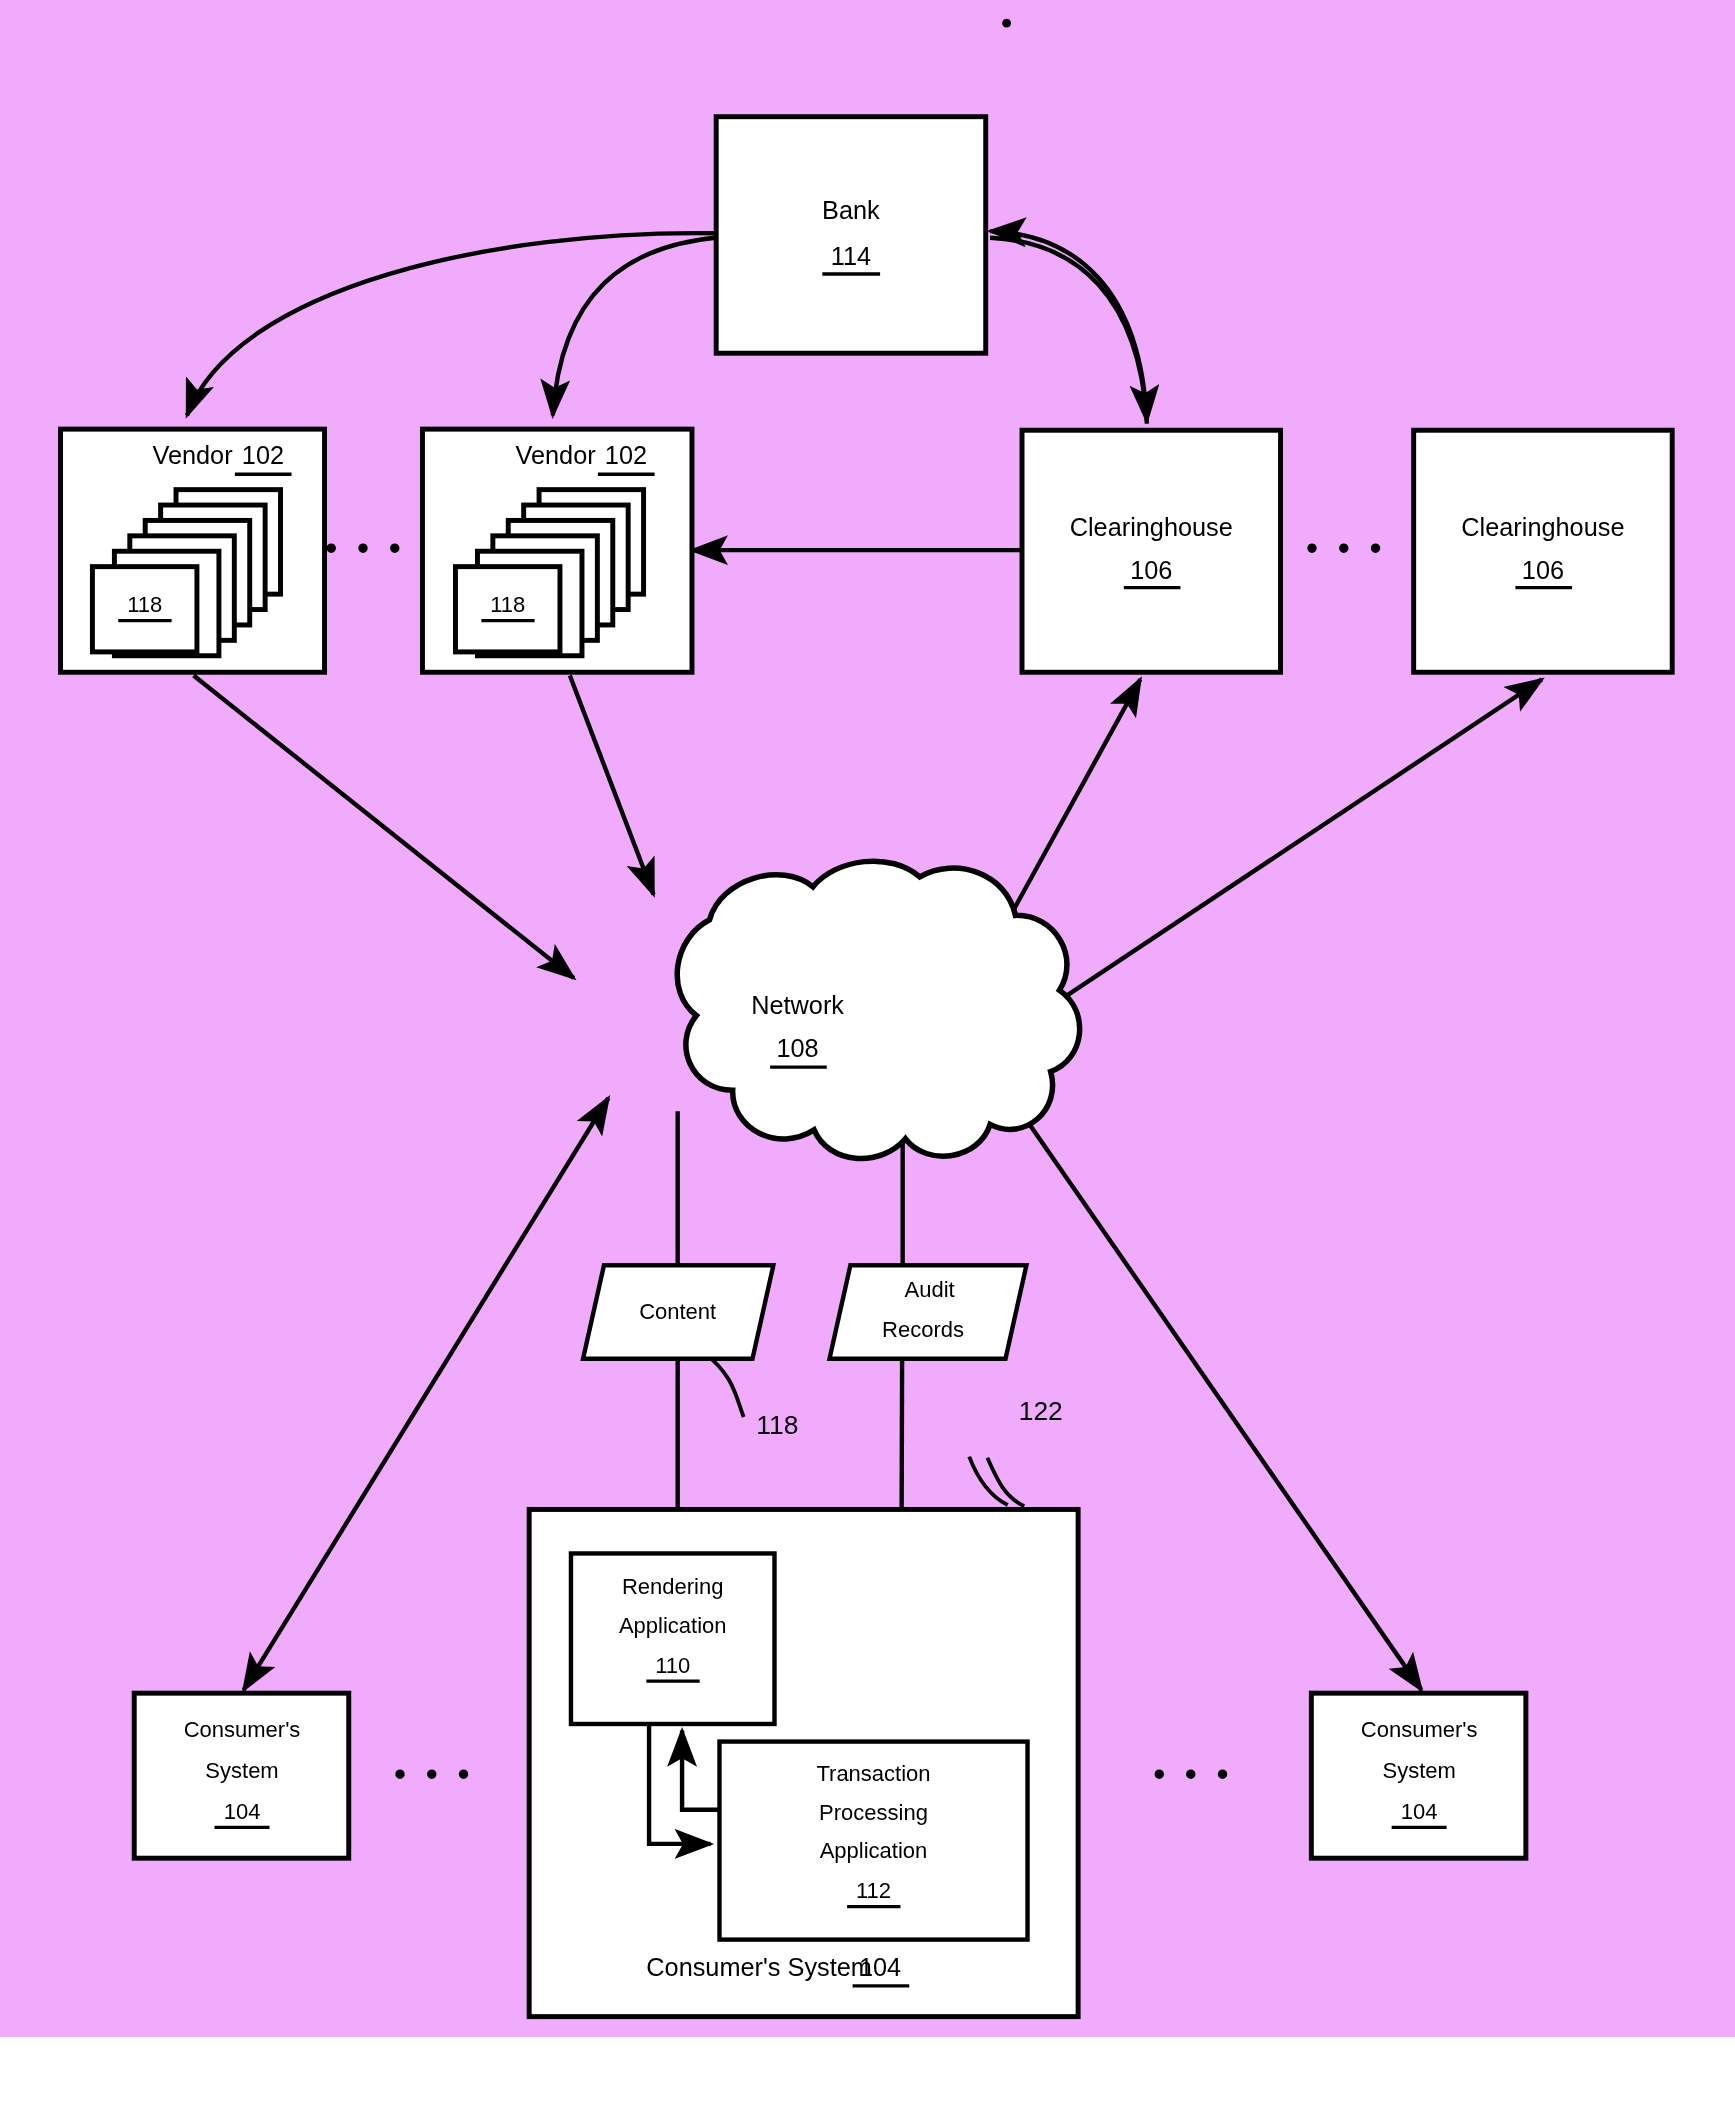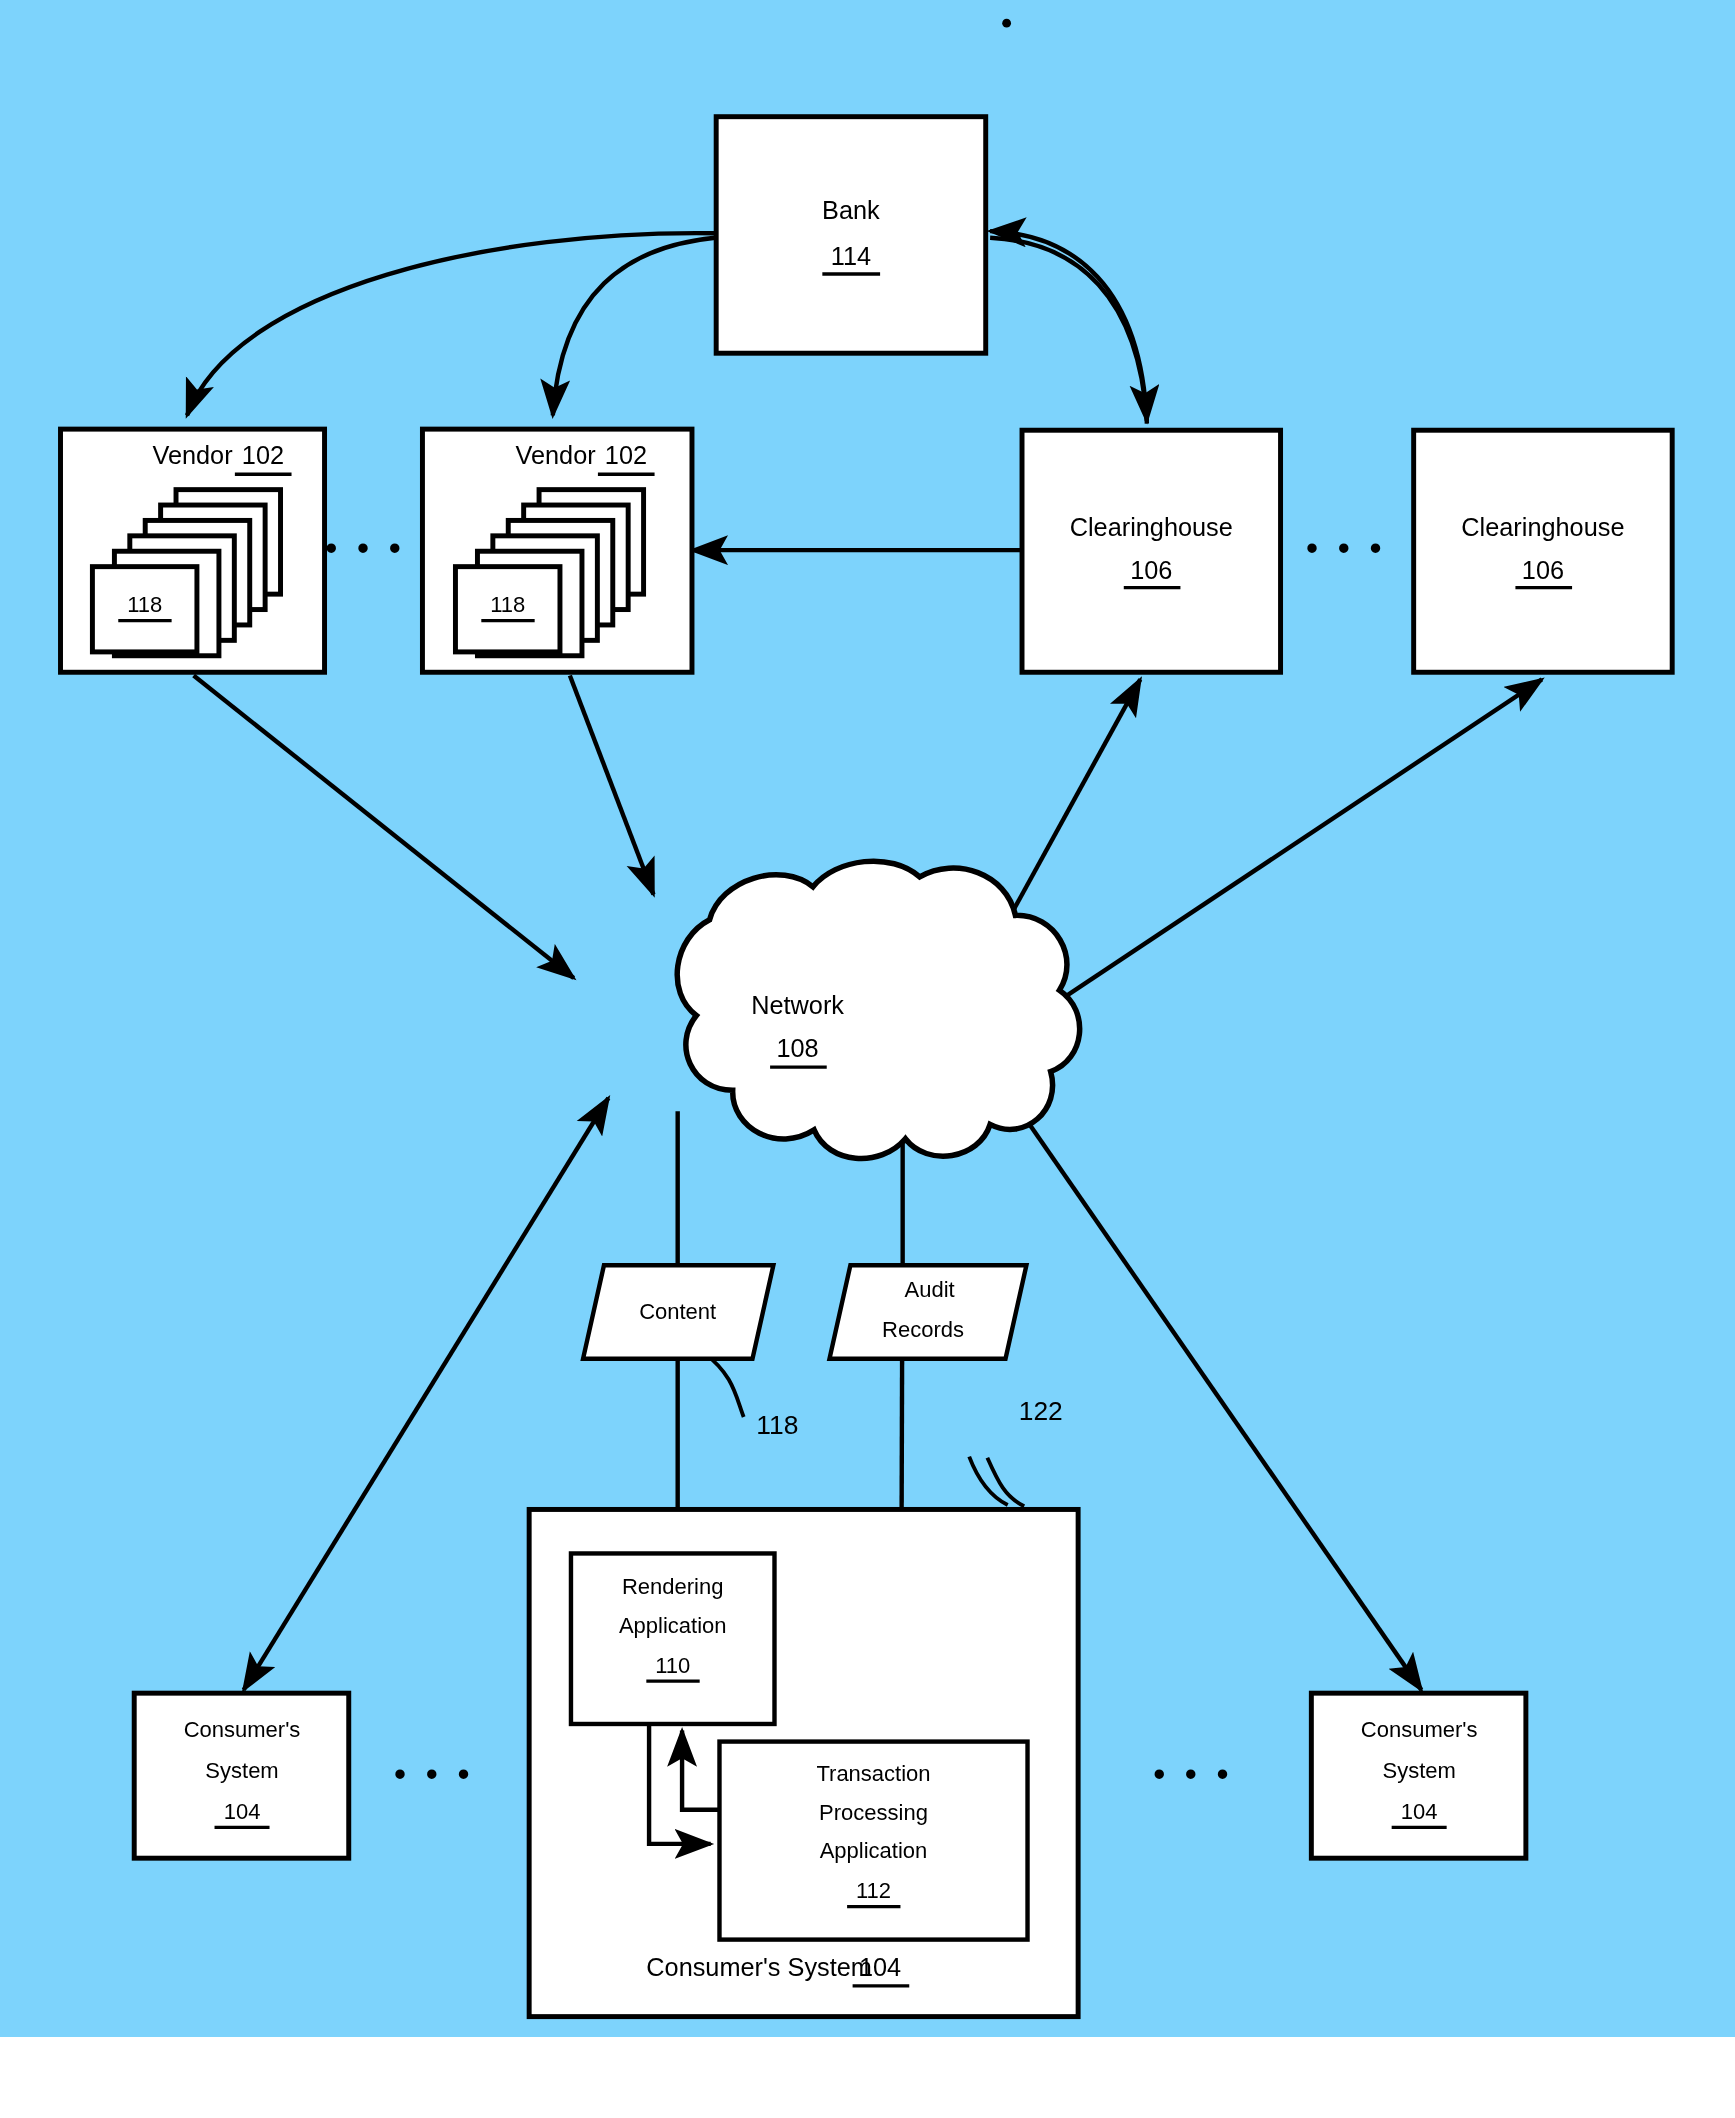--- a/index.html
+++ b/index.html
@@ -1,18 +1,18 @@
 <!DOCTYPE html>
 <html style="font-size:8.8px"><head>
 <meta charset="utf-8">
 <style>
   html,body{margin:0;padding:0;background:#ffffff;}
   body{width:1736px;height:2119px;overflow:hidden;
        font-family:"Liberation Sans", sans-serif;color:#000;}
-  #figure{position:relative;width:1736px;height:2037px;background:#7dd3fc;}
+  #figure{position:relative;width:1736px;height:2037px;background:#f0abfc;}
   svg#canvas{position:absolute;left:0;top:0;width:1736px;height:2119px;}
   .node-box{fill:#ffffff;stroke:#000000;stroke-width:9;}
   .inner-box{fill:#ffffff;stroke:#000000;stroke-width:8;}
   .page-sheet{fill:#ffffff;stroke:#000000;stroke-width:9;}
   .para{fill:#ffffff;stroke:#000000;stroke-width:8;}
   .cloud{fill:#ffffff;stroke:#000000;stroke-width:10;}
   .link{fill:none;stroke:#000000;stroke-width:8;}
   .link-thin{fill:none;stroke:#000000;stroke-width:7;}
   .lbl{font-family:"Liberation Sans", sans-serif;font-size:46px;fill:#000;
        text-anchor:middle;dominant-baseline:middle;}

